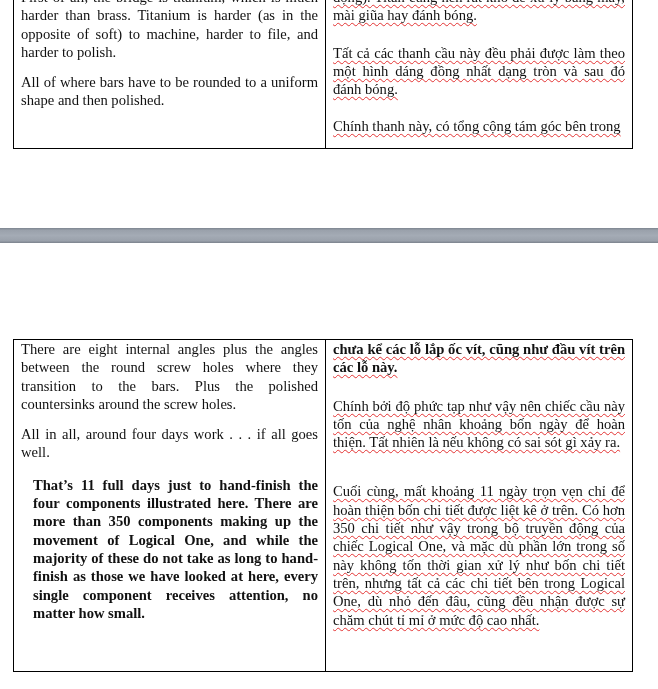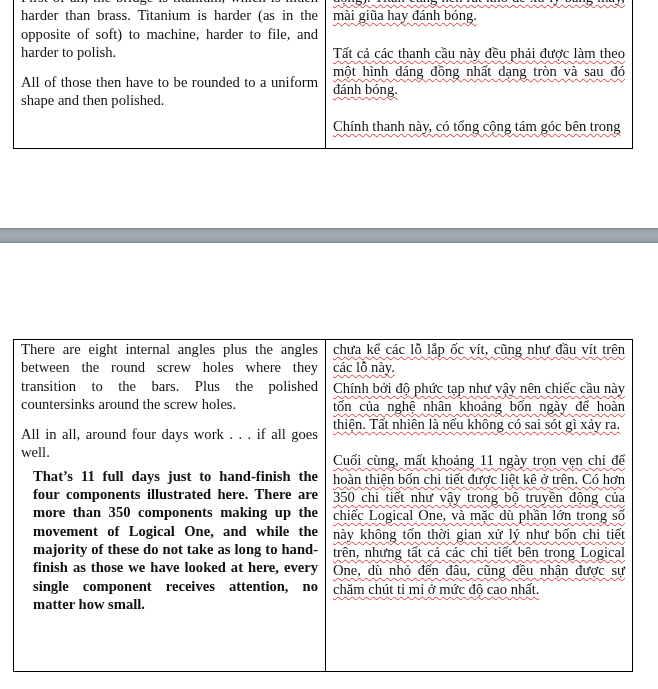--- a/index.html
+++ b/index.html
@@ -80,46 +80,46 @@
 <body>
 
 <div class="viewport">
 
   <div class="page page-top">
     <table class="bilingual">
       <tbody>
           <tr>
         <td class="col-en">
           <p>First of all, the bridge is titanium, which is much harder than brass. Titanium is harder (as in the opposite of soft) to machine, harder to file, and harder to polish.</p>
-          <p>All of those then have to be rounded to a uniform shape and then polished.</p>
+          <p>All of where bars have to be rounded to a uniform shape and then polished.</p>
         </td>
         <td class="col-vi vi">
           <p style="margin-bottom:19px;">động). Titan cũng nên rất khó để xử lý bằng máy, mài giũa hay đánh bóng.</p>
           <p style="margin-bottom:19px;">Tất cả các thanh cầu này đều phải được làm theo một hình dáng đồng nhất dạng tròn và sau đó đánh bóng.</p>
           <p>Chính thanh này, có tổng cộng tám góc bên trong</p>
         </td>
       </tr>
     </tbody>
       </table>
   </div>
 
   <div class="separator"></div>
 
   <div class="page page-bottom">
     <table class="bilingual">
       <tbody>
           <tr>
         <td class="col-en">
           <p>There are eight internal angles plus the angles between the round screw holes where they transition to the bars. Plus the polished countersinks around the screw holes.</p>
-          <p style="margin-bottom:5px;">All in all, around four days work . . . if all goes well.</p>
+          <p style="margin-bottom:14px;">All in all, around four days work . . . if all goes well.</p>
           <p class="indent">That’s 11 full days just to hand-finish the four components illustrated here. There are more than 350 components making up the movement of Logical One, and while the majority of these do not take as long to hand-finish as those we have looked at here, every single component receives attention, no matter how small.</p>
         </td>
         <td class="col-vi vi">
-          <p style="margin-bottom:2px;">chưa kể các lỗ lắp ốc vít, cũng như đầu vít trên các lỗ này.</p>
-          <p style="margin-bottom:18px;">Chính bởi độ phức tạp như vậy nên chiếc cầu này tốn của nghệ nhân khoảng bốn ngày để hoàn thiện. Tất nhiên là nếu không có sai sót gì xảy ra.</p>
+          <p style="margin-bottom:20px;font-weight:bold;">chưa kể các lỗ lắp ốc vít, cũng như đầu vít trên các lỗ này.</p>
+          <p style="margin-bottom:31px;">Chính bởi độ phức tạp như vậy nên chiếc cầu này tốn của nghệ nhân khoảng bốn ngày để hoàn thiện. Tất nhiên là nếu không có sai sót gì xảy ra.</p>
           <p>Cuối cùng, mất khoảng 11 ngày trọn vẹn chỉ để hoàn thiện bốn chi tiết được liệt kê ở trên.  Có hơn 350 chi tiết như vậy trong bộ truyền động của chiếc Logical One, và mặc dù phần lớn trong số này không tốn thời gian xử lý như bốn chi tiết trên, nhưng tất cả các chi tiết bên trong Logical One, dù nhỏ đến đâu, cũng đều nhận được sự chăm chút tỉ mỉ ở mức độ cao nhất.</p>
         </td>
       </tr>
     </tbody>
       </table>
   </div>
 
 </div>
 
 </body></html>

